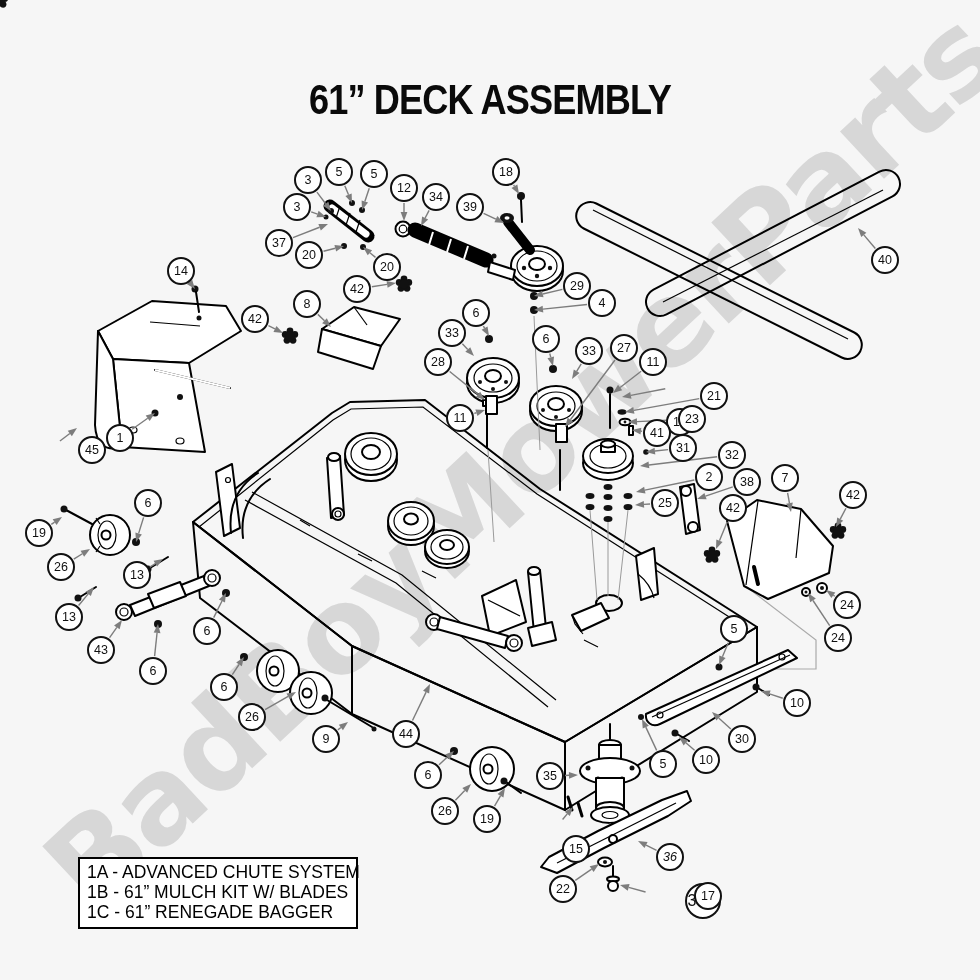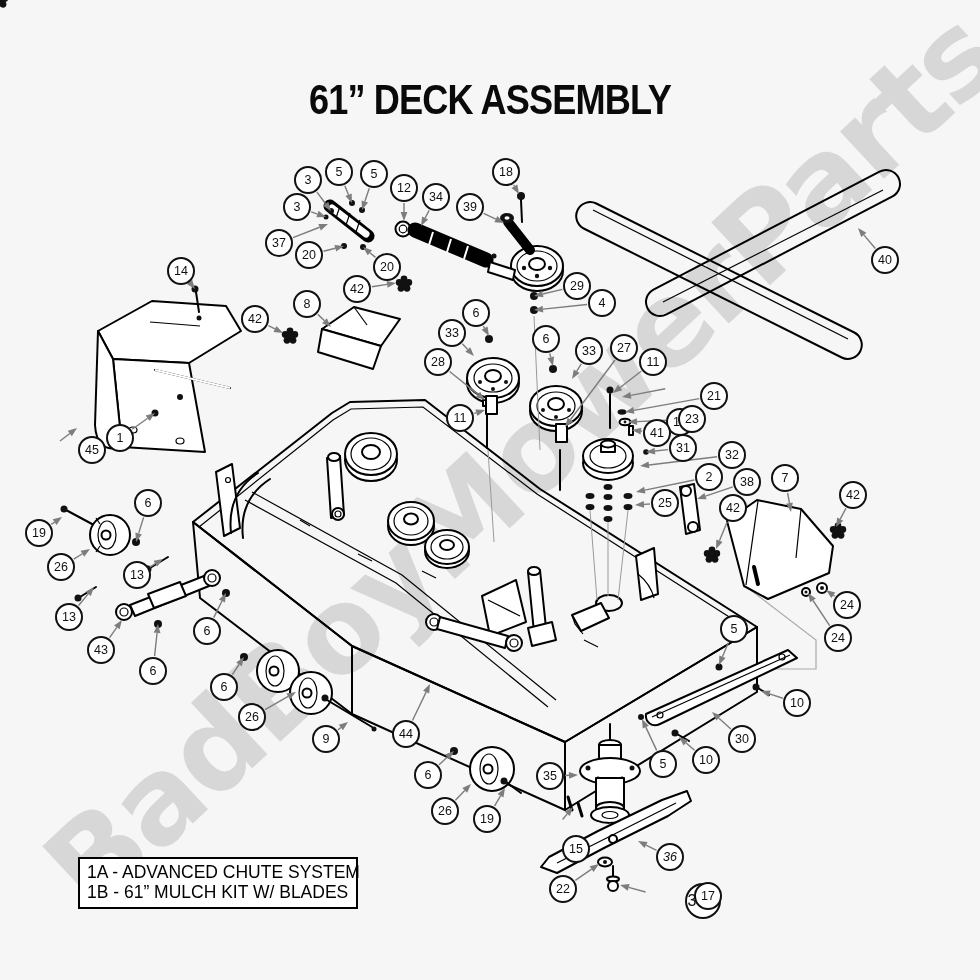--- a/index.html
+++ b/index.html
@@ -532,15 +532,16 @@
       <div class="callout" style="left: 728px; top: 725px; width: 28px; height: 28px;">30</div>
       <div class="callout" style="left: 649px; top: 750px; width: 28px; height: 28px;">5</div>
       <div class="callout" style="left: 692px; top: 746px; width: 28px; height: 28px;">10</div>
     </div>
 
   <div class="page-title">61” DECK ASSEMBLY</div>
 
   <div class="legend-box">
     <div class="legend-row">1A - ADVANCED CHUTE SYSTEM</div>
     <div class="legend-row">1B - 61” MULCH KIT W/ BLADES</div>
+    <div class="legend-row">1C - 61” RENEGADE BAGGER</div>
   </div>
 
 </div>
 
 </body></html>

